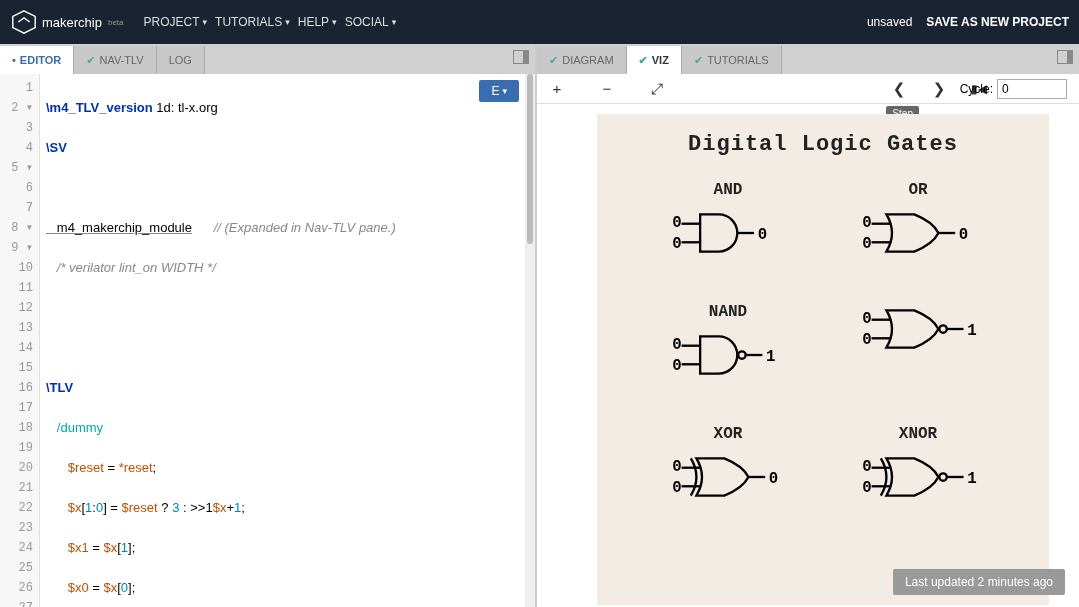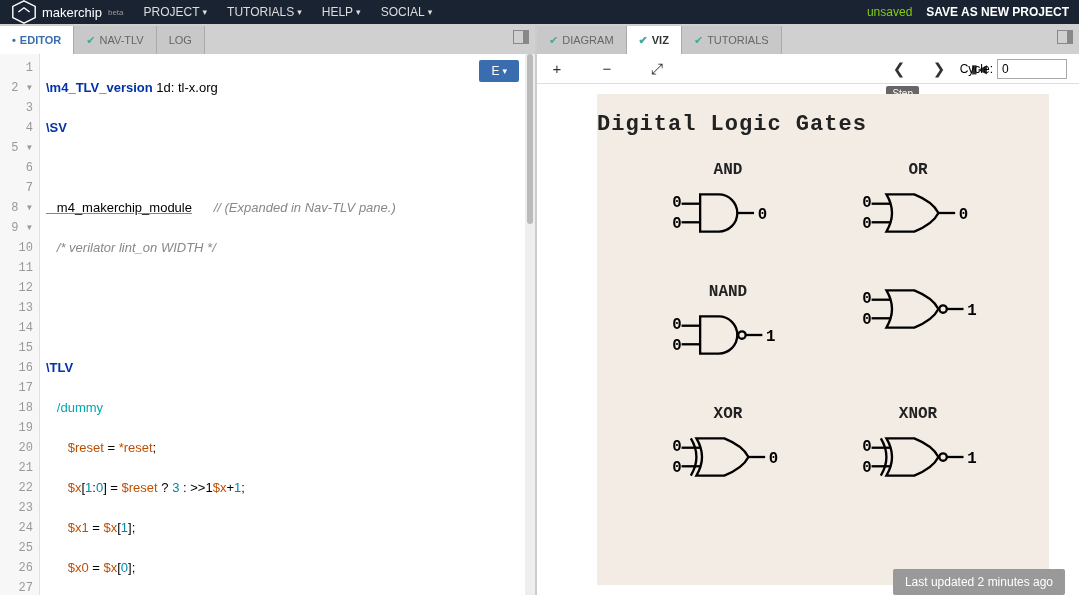--- a/index.html
+++ b/index.html
@@ -1,26 +1,26 @@
 <!DOCTYPE html>
 <html><head>
 <meta charset="utf-8">
 <style>
 * { box-sizing: border-box; margin: 0; padding: 0; }
 body { font-family: Arial, Helvetica, sans-serif; font-size: 13px; background: #fff; width: 1079px; height: 607px; overflow: hidden; position: relative; }
-.topbar { background: #1a2332; height: 24px; display: flex; align-items: center; padding: 0 10px; color: #ccc; }
+.topbar { background: #1a2332; height: 44px; display: flex; align-items: center; padding: 0 10px; color: #ccc; }
 .logo { display: flex; align-items: center; gap: 4px; margin-right: 20px; }
 .logo-svg { width: 28px; height: 28px; }
 .logo-text { font-size: 13px; color: #fff; }
 .logo-beta { font-size: 8px; color: #999; margin-left: 2px; }
-.menu { display: flex; gap: 20px; }
+.menu { display: flex; gap: 8px; }
 .menu-item { color: #ddd; cursor: pointer; font-size: 12px; display: flex; align-items: center; gap: 3px; }
 .caret { font-size: 9px; }
 .topbar-right { margin-left: auto; display: flex; align-items: center; gap: 14px; }
-.unsaved { color: #84cc16; font-size: 12px; }
+.unsaved { color: #ffffff; font-size: 12px; }
 .save-proj { color: #fff; font-weight: bold; font-size: 12px; cursor: pointer; }
 .split { display: flex; height: 571px; }
 .left { width: 537px; border-right: 2px solid #ccc; display: flex; flex-direction: column; }
 .right { flex: 1; display: flex; flex-direction: column; }
 .tabs { background: #d0d0d0; height: 30px; display: flex; align-items: flex-end; position: relative; }
 .tab { padding: 6px 12px; font-size: 11px; color: #666; cursor: pointer; display: flex; align-items: center; gap: 4px; background: #c8c8c8; border-right: 1px solid #aaa; height: 28px; }
 .tab.active { background: #fff; color: #333; font-weight: bold; }
 .tab .check { color: #4a9; font-size: 11px; }
 .tab.editor { color: #3a6db0; }
 .pane-ico { position: absolute; right: 6px; top: 6px; width: 16px; height: 14px; border: 1px solid #888; cursor: pointer; }
@@ -37,21 +37,21 @@
 .und { text-decoration: underline; text-decoration-color: #888; }
 .cyan { color: #00aaaa; }
 .e-btn { position: absolute; right: 16px; top: 6px; background: #3a6db0; color: #fff; padding: 4px 12px; font-size: 12px; border-radius: 2px; cursor: pointer; display: flex; align-items: center; gap: 3px; }
 .viz-toolbar { height: 30px; display: flex; align-items: center; padding: 0 10px; gap: 30px; border-bottom: 1px solid #ddd; position: relative; }
 .viz-btn { font-size: 15px; color: #333; cursor: pointer; width: 20px; text-align: center; }
 .viz-nav { position: absolute; right: 90px; display: flex; gap: 20px; align-items: center; }
 .cycle-box { position: absolute; right: 12px; display: flex; align-items: center; gap: 4px; font-size: 12px; }
 .cycle-box input { width: 70px; border: 1px solid #aaa; padding: 2px 4px; font-size: 12px; }
 .tooltip { position: absolute; right: 160px; top: 32px; background: #666; color: #fff; font-size: 10px; padding: 2px 6px; border-radius: 2px; }
 .viz-canvas { flex: 1; background: #f3ece5; margin: 10px 30px 10px 60px; position: relative; font-family: 'Courier New', monospace; }
-.viz-title { font-size: 22px; font-weight: bold; padding: 18px 0 24px; color: #222; letter-spacing: 1px; }
+.viz-title { text-align: center; font-size: 22px; font-weight: bold; padding: 18px 0 24px; color: #222; letter-spacing: 1px; }
 .gates-grid { display: grid; grid-template-columns: 1fr 1fr; gap: 40px 0; padding: 0 36px; }
 .gate-cell { text-align: center; }
 .gate-label { font-size: 16px; font-weight: bold; color: #222; margin-bottom: 8px; }
 .gate-svg { width: 130px; height: 52px; }
 .gate-val { font-size: 17px; font-family: 'Courier New', monospace; font-weight: bold; }
 .toast { position: absolute; right: 14px; bottom: 12px; background: #999; color: #fff; padding: 6px 12px; border-radius: 2px; font-size: 12px; }
 .scrollbar { position: absolute; right: 0; top: 0; bottom: 0; width: 10px; background: #eee; }
 .scrollbar-thumb { position: absolute; left: 2px; right: 2px; top: 0; height: 170px; background: #bbb; border-radius: 3px; }
 </style>
 </head>

